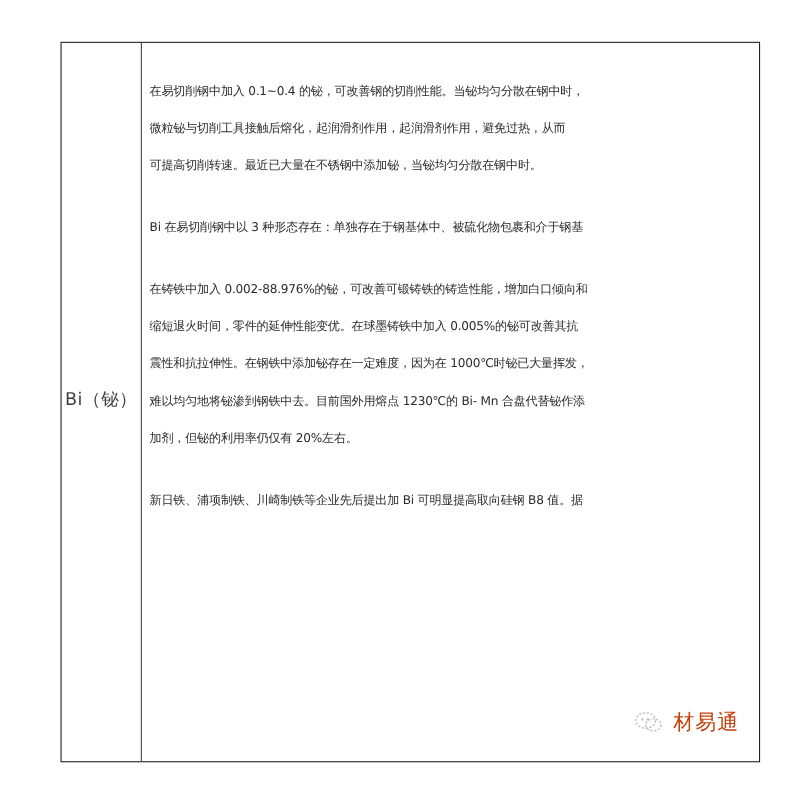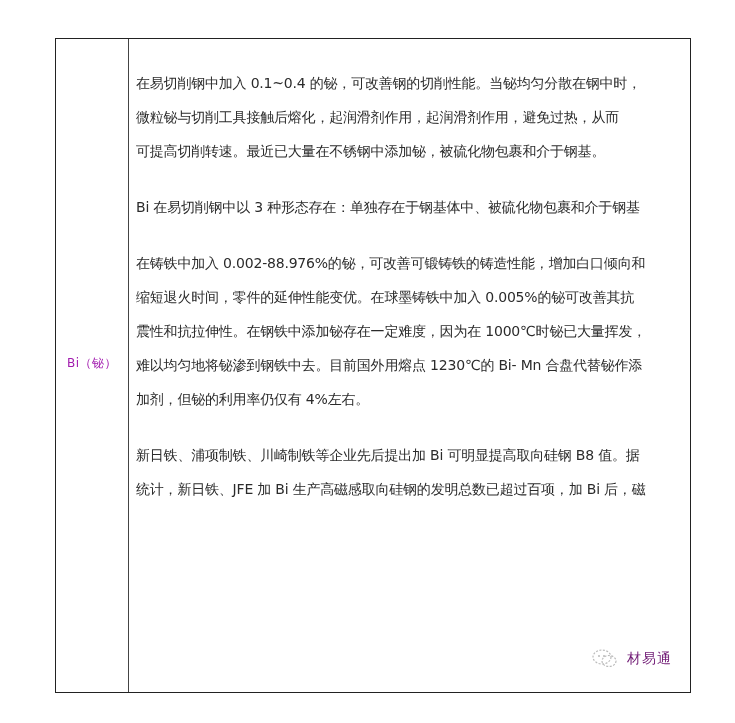--- a/index.html
+++ b/index.html
@@ -10,62 +10,61 @@
   .table {
     position: absolute; left: 55px; top: 38px;
     width: 636px; height: 655px;
     border: 1px solid #222; box-sizing: border-box;
     display: flex;
   }
   .label-cell {
     width: 73px; border-right: 1px solid #444; box-sizing: border-box;
     display: flex; align-items: center; justify-content: center;
   }
-  .label-text { color: #a21caf; font-size: 12px; letter-spacing: 0.5px; margin-top: -4px; }
+  .label-text { color: #404040; font-size: 16px; letter-spacing: 0.5px; margin-top: -4px; }
   .content-cell { flex: 1; position: relative; padding: 27px 0 0 7px; box-sizing: border-box; }
   .para { margin: 0; }
   .line {
-    font-size: 14px; color: #2b2b2b; white-space: nowrap;
+    font-size: 11px; color: #2b2b2b; white-space: nowrap;
     height: 34px; line-height: 34px; letter-spacing: -0.2px;
   }
   .para + .para { margin-top: 22px; }
   .p2 .line, .p3 .line, .p4 .line { }
   .watermark {
     position: absolute; right: 18px; bottom: 22px;
     display: flex; align-items: center; gap: 8px; color: #888;
   }
   .wm-icon { width: 28px; height: 22px; }
-  .wm-text { font-size: 14px; color: #701a75; letter-spacing: 1px; }
+  .wm-text { font-size: 19px; color: #c2410c; letter-spacing: 1px; }
 </style>
 </head>
 <body>
 
 <div class="table">
   <div class="label-cell">
     <span class="label-text">Bi（铋）</span>
   </div>
   <div class="content-cell">
     <div class="para">
       <div class="line">在易切削钢中加入 0.1~0.4 的铋，可改善钢的切削性能。当铋均匀分散在钢中时，</div>
       <div class="line">微粒铋与切削工具接触后熔化，起润滑剂作用，起润滑剂作用，避免过热，从而</div>
-      <div class="line">可提高切削转速。最近已大量在不锈钢中添加铋，被硫化物包裹和介于钢基。</div>
+      <div class="line">可提高切削转速。最近已大量在不锈钢中添加铋，当铋均匀分散在钢中时。</div>
     </div>
     <div class="para p2">
       <div class="line">Bi 在易切削钢中以 3 种形态存在：单独存在于钢基体中、被硫化物包裹和介于钢基</div>
     </div>
     <div class="para p3">
       <div class="line">在铸铁中加入 0.002-88.976%的铋，可改善可锻铸铁的铸造性能，增加白口倾向和</div>
       <div class="line">缩短退火时间，零件的延伸性能变优。在球墨铸铁中加入 0.005%的铋可改善其抗</div>
       <div class="line">震性和抗拉伸性。在钢铁中添加铋存在一定难度，因为在 1000℃时铋已大量挥发，</div>
       <div class="line">难以均匀地将铋渗到钢铁中去。目前国外用熔点 1230℃的 Bi- Mn 合盘代替铋作添</div>
-      <div class="line">加剂，但铋的利用率仍仅有 4%左右。</div>
+      <div class="line">加剂，但铋的利用率仍仅有 20%左右。</div>
     </div>
     <div class="para p4">
       <div class="line">新日铁、浦项制铁、川崎制铁等企业先后提出加 Bi 可明显提高取向硅钢 B8 值。据</div>
-      <div class="line">统计，新日铁、JFE 加 Bi 生产高磁感取向硅钢的发明总数已超过百项，加 Bi 后，磁</div>
     </div>
 
     <div class="watermark">
       <svg class="wm-icon" viewBox="0 0 28 22">
         <ellipse cx="11" cy="9" rx="9" ry="7" fill="none" stroke="#bbb" stroke-width="1.2" stroke-dasharray="2 1.5"></ellipse>
         <ellipse cx="18" cy="13" rx="7" ry="5.5" fill="none" stroke="#bbb" stroke-width="1.2" stroke-dasharray="2 1.5"></ellipse>
         <circle cx="8" cy="8" r="1" fill="#bbb"></circle>
         <circle cx="13" cy="8" r="1" fill="#bbb"></circle>
       </svg>
       <span class="wm-text">材易通</span>

